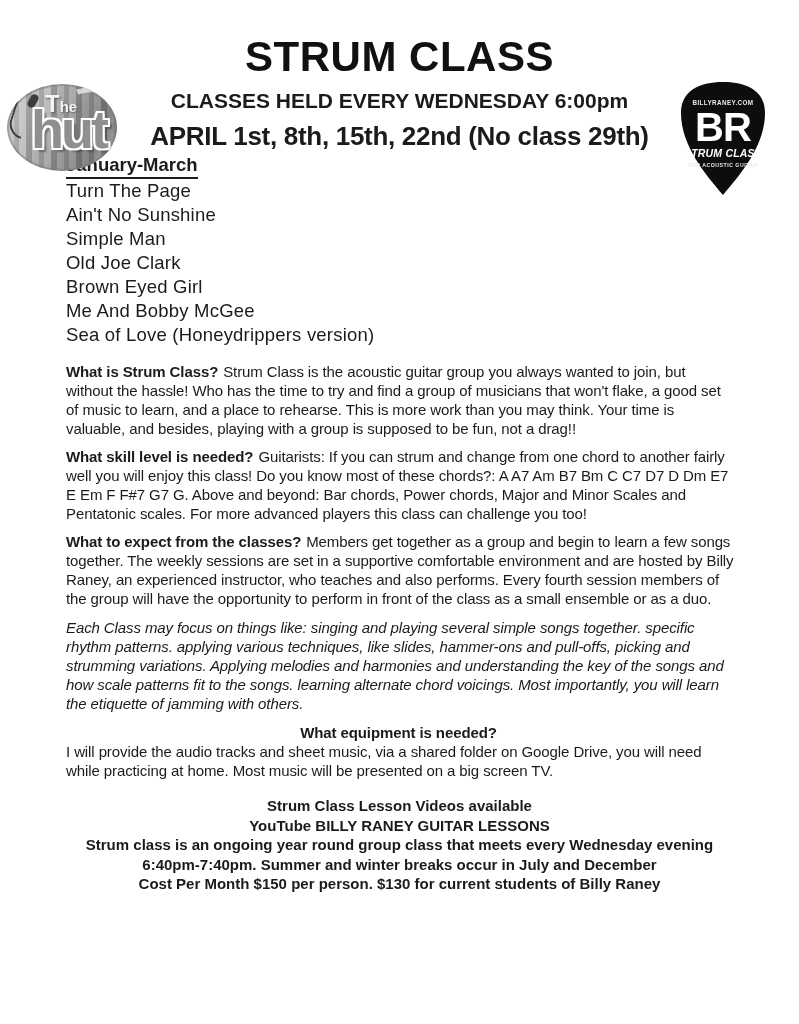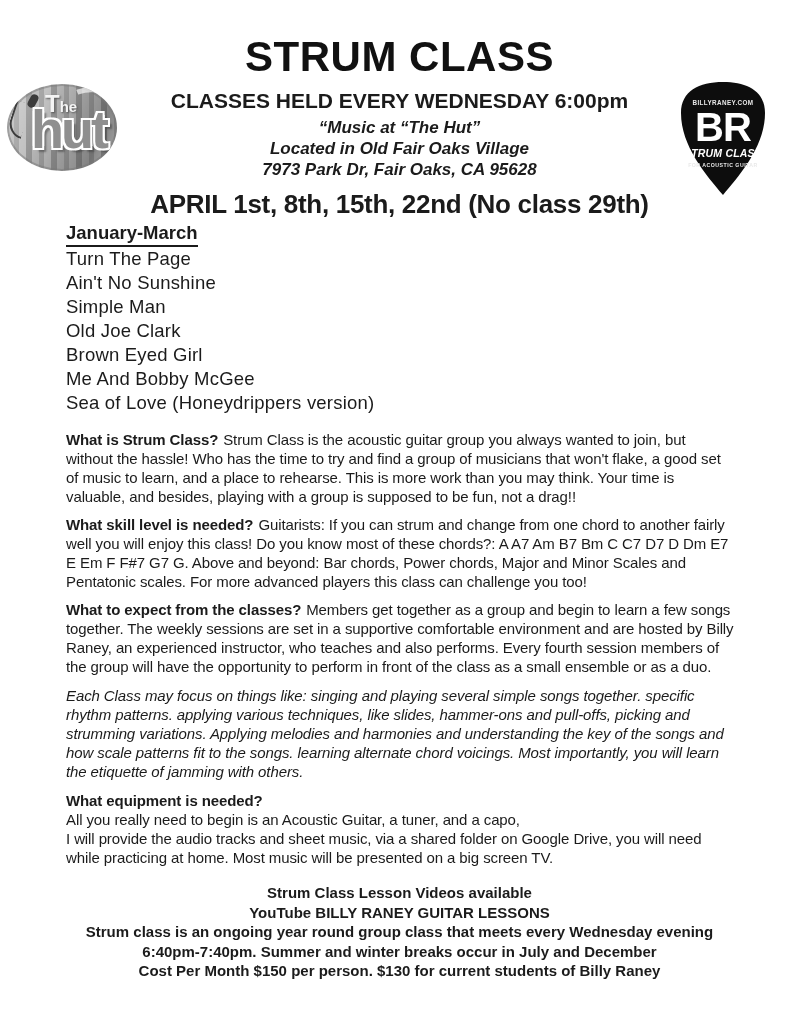--- a/index.html
+++ b/index.html
@@ -75,21 +75,21 @@
     font-weight: 700; display: inline-block;
     border-bottom: 2.5px solid #1b1b1b; padding-bottom: 0px;
   }
   .song { letter-spacing: 0.2px; }
 
   
   .body-copy { margin: 15px 63px 0 66px; font-size: 15px; line-height: 19px; letter-spacing: -0.1px; }
   .body-copy p { margin: 0 0 9px 0; }
   .ph { font-weight: 700; padding-right: 5px; }
   .italic-par { font-style: italic; margin-top: 10px !important; margin-bottom: 10px !important; }
-  .block { display: block; }
+  .block { display: block; text-align: center; }
 
   
   .footer { text-align: center; font-weight: 700; font-size: 15px; line-height: 19.5px; margin-top: 16px; }
 </style>
 </head>
 <body>
 
 <div class="page">
 
   <div class="hut-logo">
@@ -105,25 +105,20 @@
       <text x="48" y="27" class="pk-site">BILLYRANEY.COM</text>
       <text x="48" y="63" class="pk-br">BR</text>
       <text x="48" y="79" class="pk-strum">STRUM CLASS</text>
       <text x="48" y="89" class="pk-for">FOR ACOUSTIC GUITAR</text>
     </svg>
   </div>
 
   <div class="header">
     <div class="title">STRUM CLASS</div>
     <div class="subtitle">CLASSES HELD EVERY WEDNESDAY 6:00pm</div>
-    <div class="venue">
-      <div>“Music at “The Hut”</div>
-      <div>Located in Old Fair Oaks Village</div>
-      <div>7973 Park Dr, Fair Oaks, CA 95628</div>
-    </div>
     <div class="schedule">APRIL 1st, 8th, 15th, 22nd (No class 29th)</div>
   </div>
 
   <div class="songs">
     <div><span class="songs-heading">January-March</span></div>
     <div class="song">Turn The Page</div>
     <div class="song">Ain't No Sunshine</div>
     <div class="song">Simple Man</div>
     <div class="song">Old Joe Clark</div>
     <div class="song">Brown Eyed Girl</div>
@@ -136,21 +131,21 @@
       <span class="ph">What is Strum Class?</span><span>Strum Class is the acoustic guitar group you always wanted to join, but without the hassle! Who has the time to try and find a group of musicians that won't flake, a good set of music to learn, and a place to rehearse. This is more work than you may think. Your time is valuable, and besides, playing with a group is supposed to be fun, not a drag!!</span>
     </p>
     <p>
       <span class="ph">What skill level is needed?</span><span>Guitarists: If you can strum and change from one chord to another fairly well you will enjoy this class! Do you know most of these chords?: A A7 Am B7 Bm C C7 D7 D Dm E7 E Em F F#7 G7 G. Above and beyond: Bar chords, Power chords, Major and Minor Scales and Pentatonic scales. For more advanced players this class can challenge you too!</span>
     </p>
     <p>
       <span class="ph">What to expect from the classes?</span><span>Members get together as a group and begin to learn a few songs together. The weekly sessions are set in a supportive comfortable environment and are hosted by Billy Raney, an experienced instructor, who teaches and also performs. Every fourth session members of the group will have the opportunity to perform in front of the class as a small ensemble or as a duo.</span>
     </p>
     <p class="italic-par">Each Class may focus on things like: singing and playing several simple songs together. specific rhythm patterns. applying various techniques, like slides, hammer-ons and pull-offs, picking and strumming variations. Applying melodies and harmonies and understanding the key of the songs and how scale patterns fit to the songs. learning alternate chord voicings. Most importantly, you will learn the etiquette of jamming with others.</p>
     <p>
-      <span class="ph block">What equipment is needed?</span><span class="block">All you really need to begin is an Acoustic Guitar, a tuner, and a capo,</span><span>I will provide the audio tracks and sheet music, via a shared folder on Google Drive, you will need while practicing at home. Most music will be presented on a big screen TV.</span>
+      <span class="ph block">What equipment is needed?</span><span>I will provide the audio tracks and sheet music, via a shared folder on Google Drive, you will need while practicing at home. Most music will be presented on a big screen TV.</span>
     </p>
   </div>
 
   <div class="footer">
     <div>Strum Class Lesson Videos available</div>
     <div>YouTube BILLY RANEY GUITAR LESSONS</div>
     <div>Strum class is an ongoing year round group class that meets every Wednesday evening</div>
     <div>6:40pm-7:40pm. Summer and winter breaks occur in July and December</div>
     <div>Cost Per Month $150 per person. $130 for current students of Billy Raney</div>
   </div>

